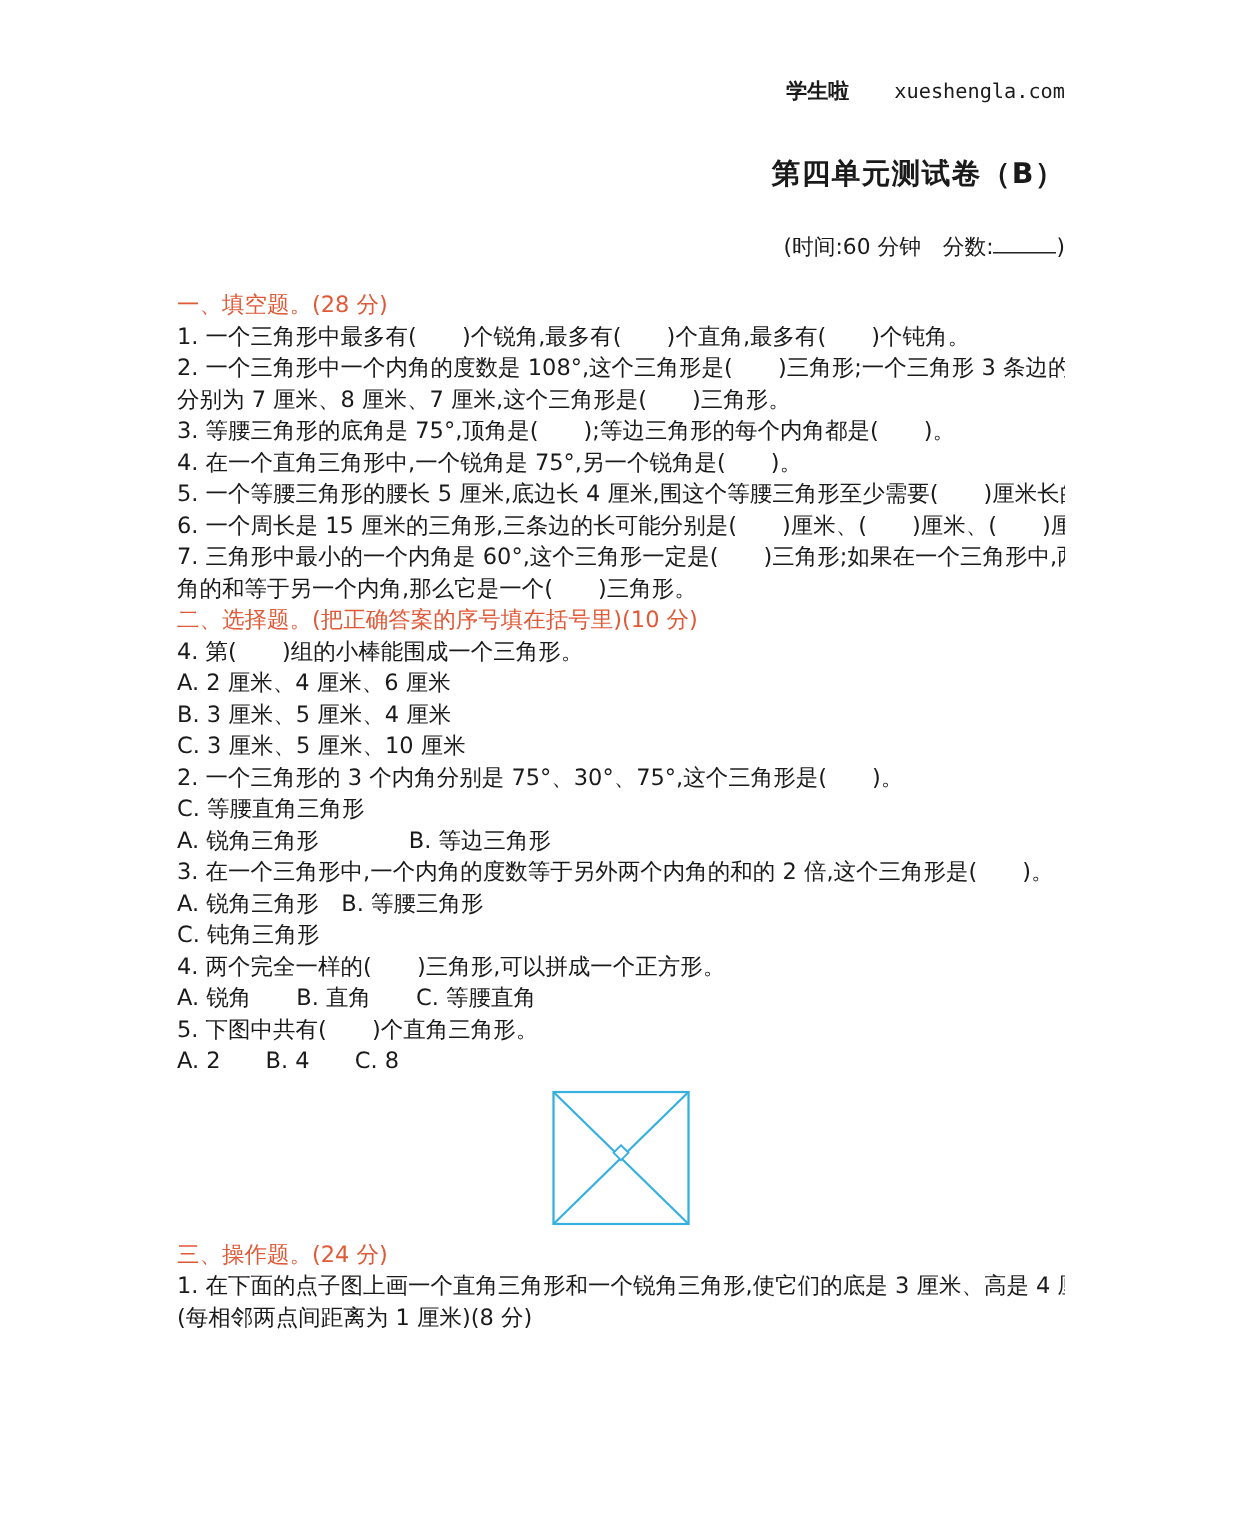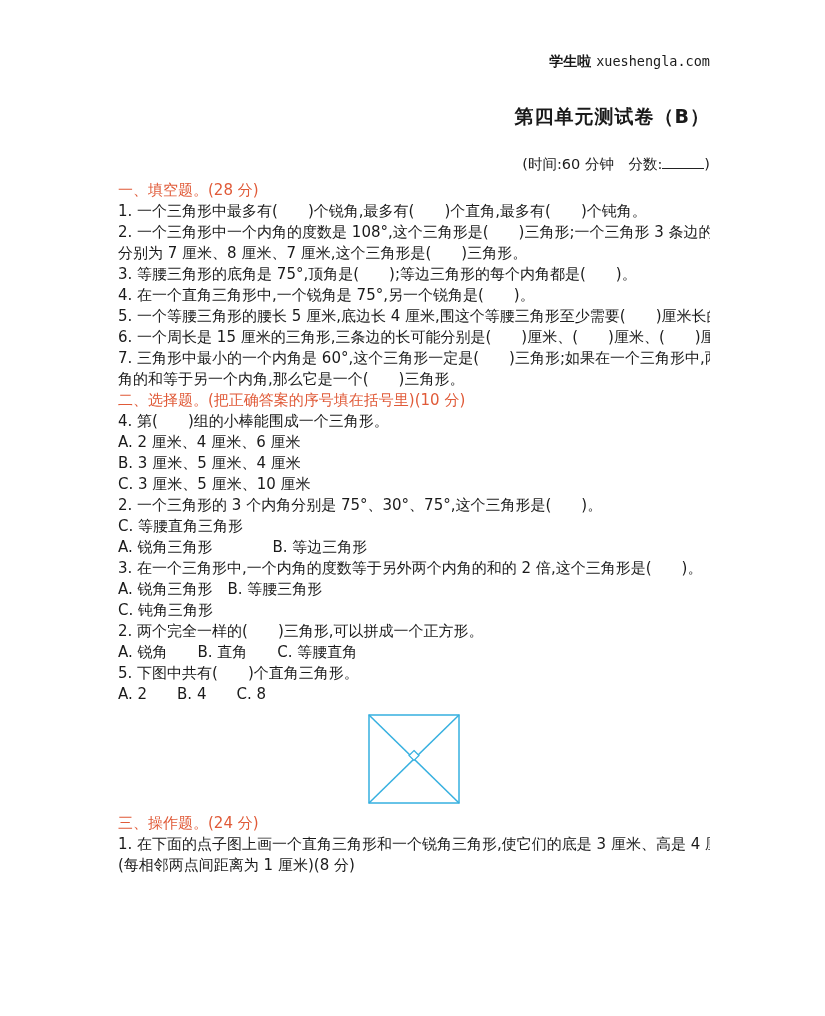--- a/index.html
+++ b/index.html
@@ -4,25 +4,25 @@
 <style>
   :root { --accent:#e05a38; --figure:#36b0e0; --ink:#1a1a1a; }
   html,body{margin:0;padding:0;background:#fff;}
   .page{
     width:825px;height:1016px;background:#fff;box-sizing:border-box;
     padding:53px 115px 0 118px;position:relative;overflow:hidden;
     font-family:"DejaVu Sans","Liberation Sans",sans-serif;color:var(--ink);
   }
   .watermark{text-align:right;font-size:14px;height:17px;line-height:17px;}
   .watermark .brand{font-weight:bold;margin-right:5px;}
-  .watermark .site{font-family:"DejaVu Sans Mono","Liberation Mono",monospace;font-size:13.5px;}
+  .watermark .site{font-family:"DejaVu Sans Mono","Liberation Mono",monospace;font-size:13.5px;margin-left:25px;}
   .title{font-size:19px;font-weight:bold;text-align:right;margin:33px 0 0 0;letter-spacing:1px;line-height:26px;}
   .meta{text-align:right;font-size:14.5px;margin-top:26px;line-height:19px;}
   .blank{display:inline-block;width:42px;height:13px;border-bottom:1.3px solid #222;}
-  .content{margin-top:6px;font-size:15px;}
+  .content{margin-top:18px;font-size:15px;}
   .line{height:21px;line-height:21px;white-space:pre;overflow:hidden;}
   .heading{color:var(--accent);}
   .figure-wrap{height:108px;display:flex;justify-content:center;align-items:center;}
   .figure-wrap svg .stroke{stroke:var(--figure);stroke-width:1.5;fill:none;}
   .figure-wrap svg .marker{stroke:var(--figure);stroke-width:1.2;fill:#fff;}
 </style>
 </head>
 <body>
 
 <div class="page">
@@ -49,21 +49,21 @@
       <div class="line question">4. 第(　　)组的小棒能围成一个三角形。</div>
       <div class="line option">A. 2 厘米、4 厘米、6 厘米</div>
       <div class="line option">B. 3 厘米、5 厘米、4 厘米</div>
       <div class="line option">C. 3 厘米、5 厘米、10 厘米</div>
       <div class="line question">2. 一个三角形的 3 个内角分别是 75°、30°、75°,这个三角形是(　　)。</div>
       <div class="line option">C. 等腰直角三角形</div>
       <div class="line option">A. 锐角三角形　　　　B. 等边三角形</div>
       <div class="line question">3. 在一个三角形中,一个内角的度数等于另外两个内角的和的 2 倍,这个三角形是(　　)。</div>
       <div class="line option">A. 锐角三角形　B. 等腰三角形</div>
       <div class="line option">C. 钝角三角形</div>
-      <div class="line question">2. 两个完全一样的(　　)三角形,可以拼成一个正方形。</div>
+      <div class="line question">4. 两个完全一样的(　　)三角形,可以拼成一个正方形。</div>
       <div class="line option">A. 锐角　　B. 直角　　C. 等腰直角</div>
       <div class="line question">5. 下图中共有(　　)个直角三角形。</div>
       <div class="line option">A. 2　　B. 4　　C. 8</div>
   <div class="figure-wrap">
     <svg width="92" height="90" viewBox="0 0 92 90">
       <rect class="stroke" x="1" y="1" width="90" height="88"></rect>
       <line class="stroke" x1="1" y1="1" x2="91" y2="89"></line>
       <line class="stroke" x1="91" y1="1" x2="1" y2="89"></line>
       <polygon class="marker" points="46,36.5 51,41.5 46,46.5 41,41.5"></polygon>
     </svg>

